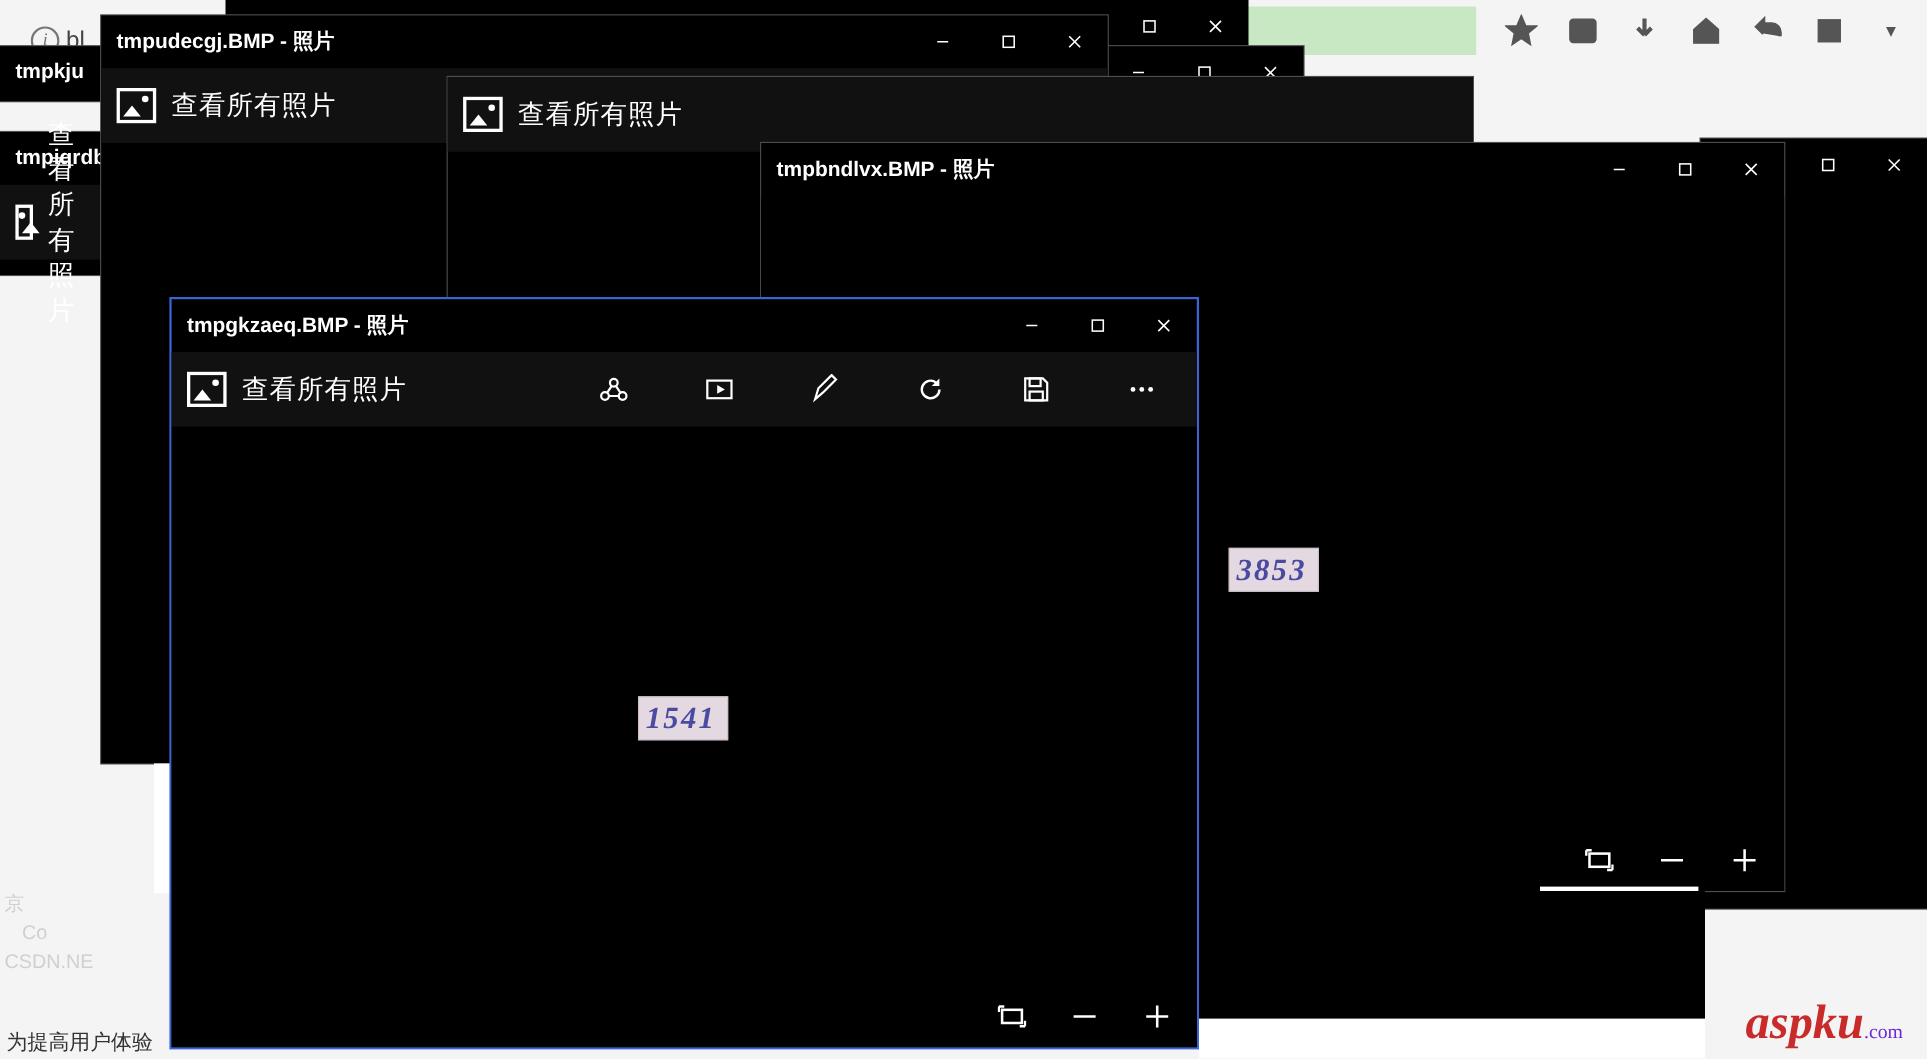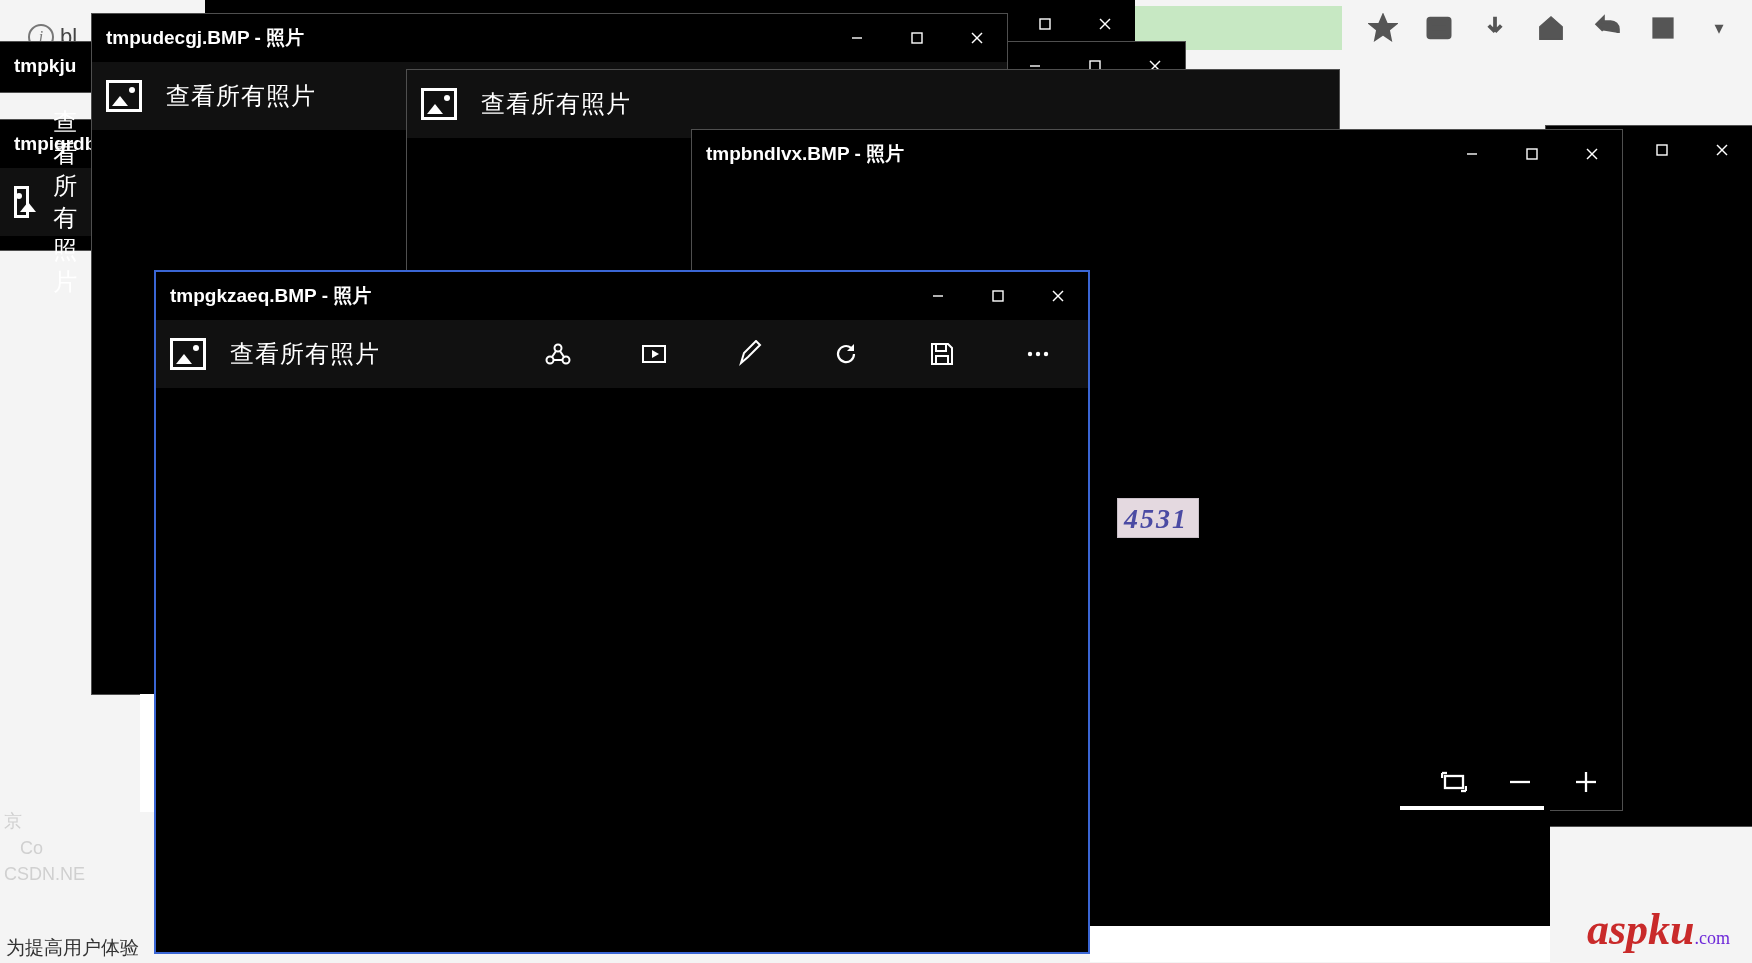--- a/index.html
+++ b/index.html
@@ -4,21 +4,21 @@
 <style>
   html,body{margin:0;padding:0;width:1752px;height:963px;background:#f4f4f4;font-family:"Segoe UI","Microsoft YaHei",sans-serif;overflow:hidden;color:#fff;}
   .window{position:absolute;background:#000;box-shadow:0 0 0 1px #4f4f4f;}
   .titlebar{height:48px;display:flex;align-items:center;justify-content:space-between;color:#fff;padding-left:14px;}
   .titlebar .wtitle{font-size:19px;font-weight:700;}
   .wbtns{display:flex;}
   .wbtn{width:60px;height:48px;display:flex;align-items:center;justify-content:center;color:#fff;font-size:16px;}
   .wbtn svg{width:14px;height:14px;}
   .wbtn svg *{stroke:#fff;fill:none;stroke-width:1.4;}
   .toolbar{height:68px;display:flex;align-items:center;padding-left:14px;background:#111;}
-  .viewall{display:flex;align-items:center;gap:24px;}
+  .viewall{display:flex;align-items:center;gap:14px;}
   .viewall-icon{width:30px;height:26px;border:3px solid #fff;position:relative;}
   .viewall-icon::before{content:"";position:absolute;left:3px;bottom:3px;width:0;height:0;border-left:8px solid transparent;border-right:8px solid transparent;border-bottom:10px solid #fff;}
   .viewall-icon::after{content:"";position:absolute;right:4px;top:4px;width:6px;height:6px;border-radius:50%;background:#fff;}
   .viewall-label{font-size:24px;color:#fff;letter-spacing:1px;}
   .tool-icons{margin-left:auto;display:flex;gap:64px;padding-right:34px;align-items:center;}
   .tool-icons .ti{width:32px;height:32px;display:flex;align-items:center;justify-content:center;}
   .canvas{position:absolute;left:0;right:0;background:#000;}
   .captcha{position:absolute;background:#e4d9e0;color:#4a4aa3;font-family:serif;font-size:28px;font-weight:600;letter-spacing:2px;padding:4px 10px 2px 6px;border:1px solid #c9c0c8;font-style:italic;}
   .zoombar{position:absolute;right:22px;bottom:14px;display:flex;gap:38px;align-items:center;}
   .zoombar .zi{width:28px;height:28px;display:flex;align-items:center;justify-content:center;}
@@ -219,21 +219,21 @@
         </div>
       <div class="wbtn">
           <svg viewBox="0 0 14 14">
             <line x1="2" y1="2" x2="12" y2="12"></line>
             <line x1="12" y1="2" x2="2" y2="12"></line>
           </svg>
         </div>
     </div>
   </div>
   <div class="canvas" style="top:48px;bottom:0;">
-    <div class="captcha" style="left:425px;top:320px;">4531</div>
+    <div class="captcha" style="left:425px;top:320px;">3853</div>
     <div class="zoombar">
       <div class="zi">
           <svg viewBox="0 0 26 26">
             <rect x="4" y="7" width="18" height="12"></rect>
             <line x1="1" y1="4" x2="6" y2="4"></line>
             <line x1="1" y1="4" x2="1" y2="9"></line>
             <line x1="25" y1="22" x2="20" y2="22"></line>
             <line x1="25" y1="22" x2="25" y2="17"></line>
           </svg>
         </div>
@@ -322,15 +322,40 @@
         </div>
       <div class="ti">
           <svg viewBox="0 0 28 28" width="28" height="28">
             <circle cx="6" cy="14" r="2.2" fill="#fff"></circle>
             <circle cx="14" cy="14" r="2.2" fill="#fff"></circle>
             <circle cx="22" cy="14" r="2.2" fill="#fff"></circle>
           </svg>
         </div>
     </div>
   </div>
+  <div class="canvas" style="top:116px;bottom:0;">
+    <div class="captcha" style="left:424px;top:245px;">1541</div>
+    <div class="zoombar">
+      <div class="zi">
+          <svg viewBox="0 0 26 26">
+            <rect x="4" y="7" width="18" height="12"></rect>
+            <line x1="1" y1="4" x2="6" y2="4"></line>
+            <line x1="1" y1="4" x2="1" y2="9"></line>
+            <line x1="25" y1="22" x2="20" y2="22"></line>
+            <line x1="25" y1="22" x2="25" y2="17"></line>
+          </svg>
+        </div>
+      <div class="zi">
+          <svg viewBox="0 0 26 26">
+            <line x1="3" y1="13" x2="23" y2="13"></line>
+          </svg>
+        </div>
+      <div class="zi">
+          <svg viewBox="0 0 26 26">
+            <line x1="3" y1="13" x2="23" y2="13"></line>
+            <line x1="13" y1="3" x2="13" y2="23"></line>
+          </svg>
+        </div>
+    </div>
+  </div>
 </div>
 
 <div class="aspku"><span>aspku</span><span class="dom">.com</span></div>
 
 </body></html>

